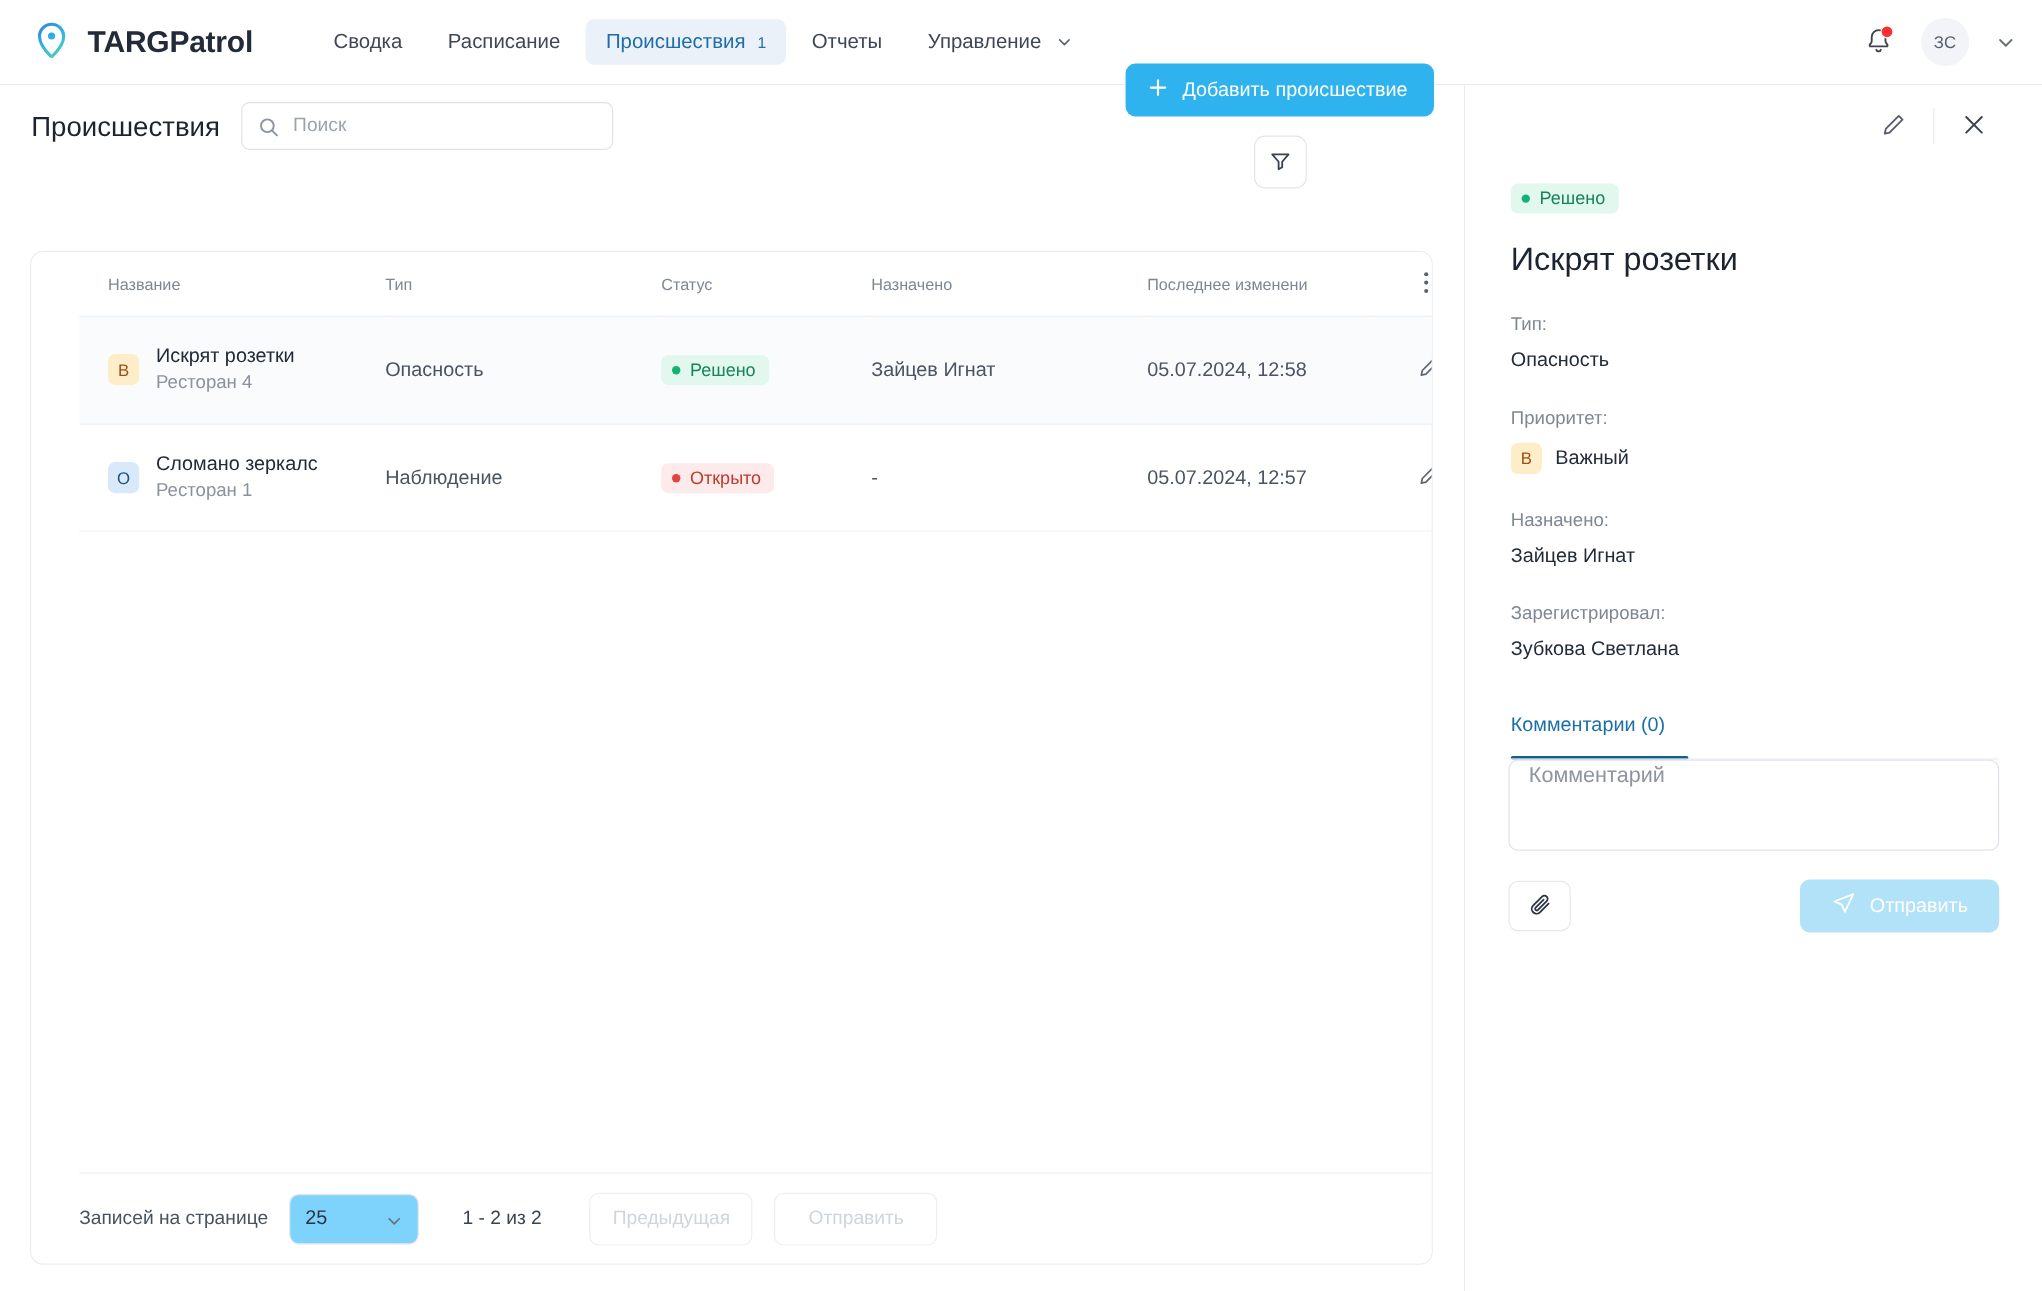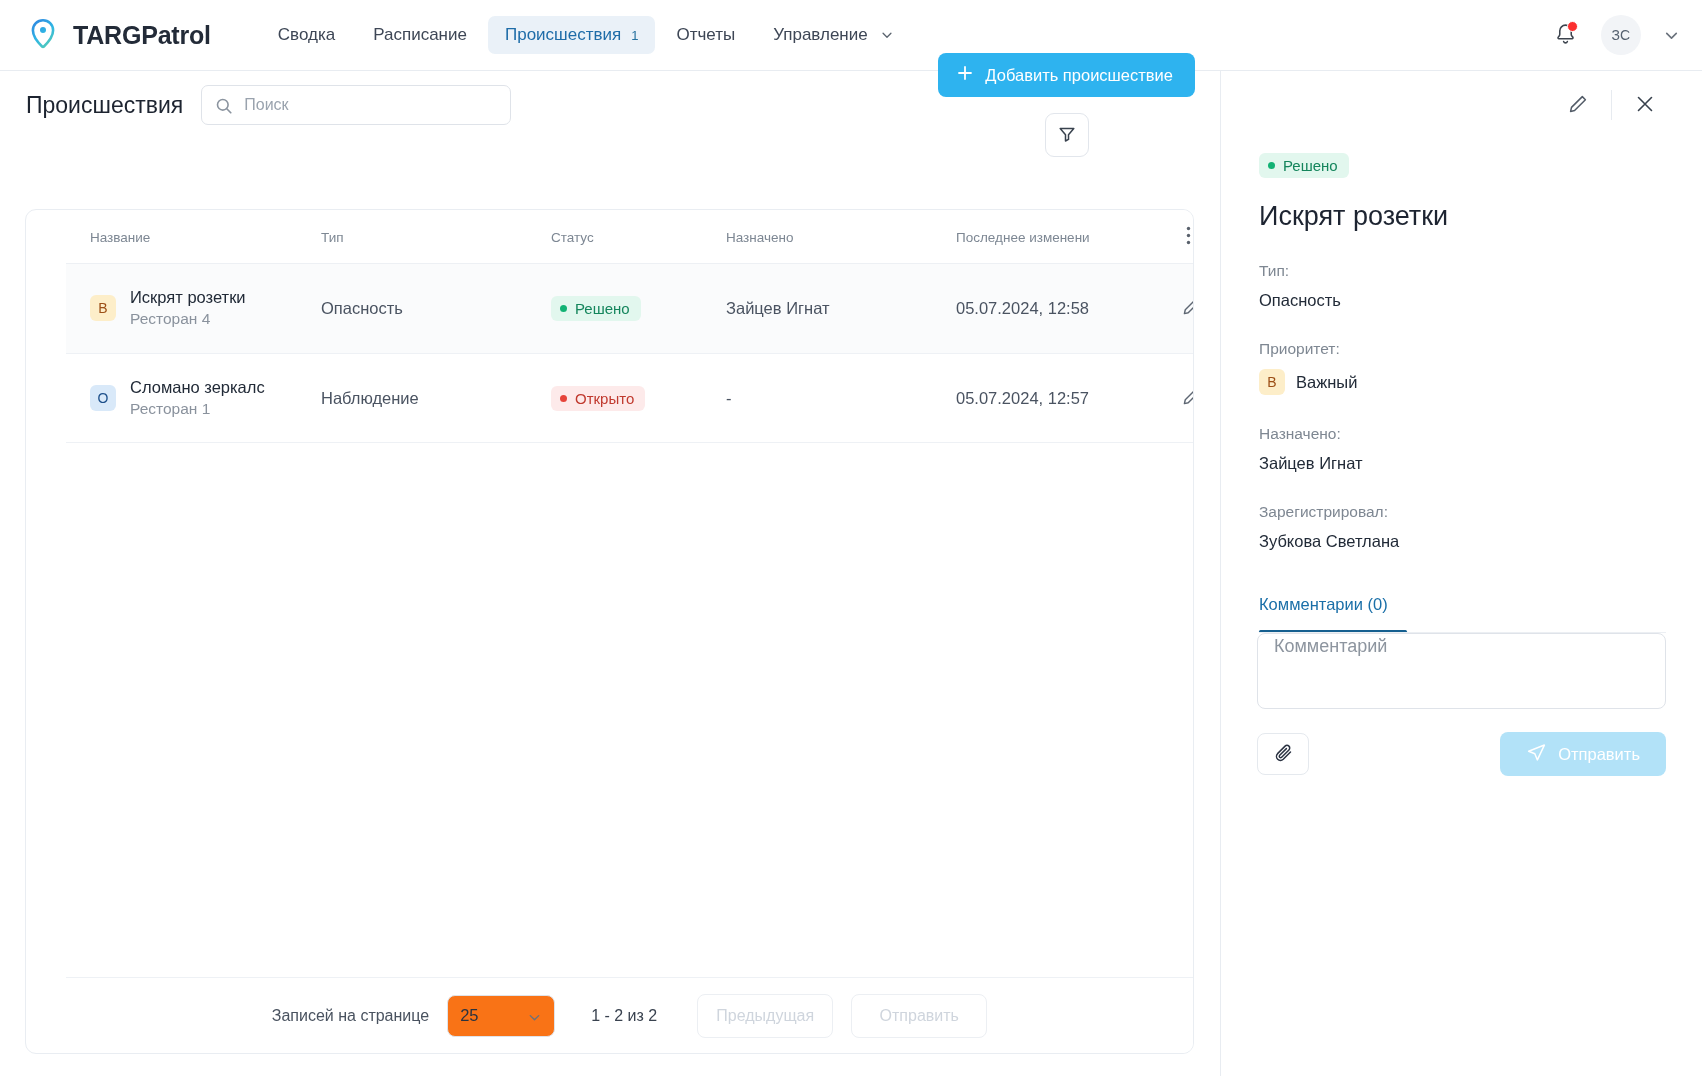--- a/index.html
+++ b/index.html
@@ -174,32 +174,32 @@
   .st-open { background: #fdeaea; color: #c0392e; }
   .st-open .dot { background: #e6443a; }
 
   .row-edit { display: inline-flex; cursor: pointer; }
 
   .table-spacer { flex: 1 1 auto; background: #fff; }
 
   
   .pagination {
     height: 76px; border-top: 1px solid #eef1f5;
-    display: flex; align-items: center; justify-content: center;
+    display: flex; align-items: center; 
     gap: 18px;
     background: #fff;
   }
   .per-label { font-size: 16px; color: #49525f; }
   .per-select {
     position: relative;
     width: 108px; height: 42px;
     border: 1px solid #dfe3e9; border-radius: 8px;
     display: flex; align-items: center; padding: 0 12px;
     font-size: 16.5px; color: #2b3340;
-    cursor: pointer; background: #f97316;
+    cursor: pointer; background: #7dd3fc;
   }
   .per-select .sel-caret { position: absolute; right: 12px; top: 14px; }
   .range-label { font-size: 16px; color: #39424f; margin: 0 22px 0 18px; }
   .pg-btn {
     height: 44px; min-width: 136px; padding: 0 18px;
     border: 1px solid #eceff3; border-radius: 8px;
     background: #fff; color: #cfd5dd;
     font-size: 16px; font-family: inherit;
     cursor: default;
   }

